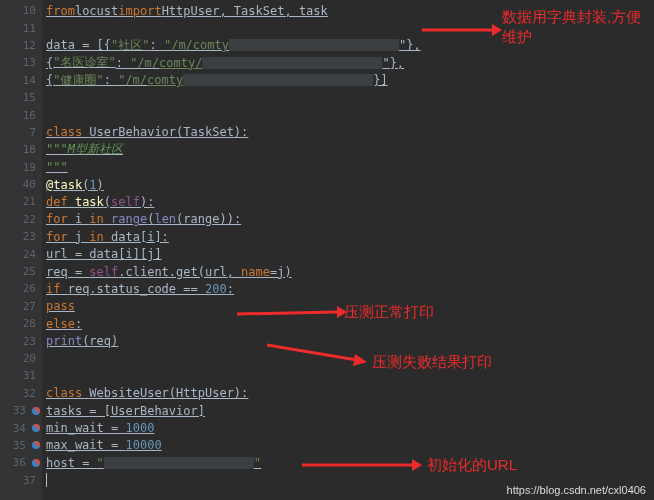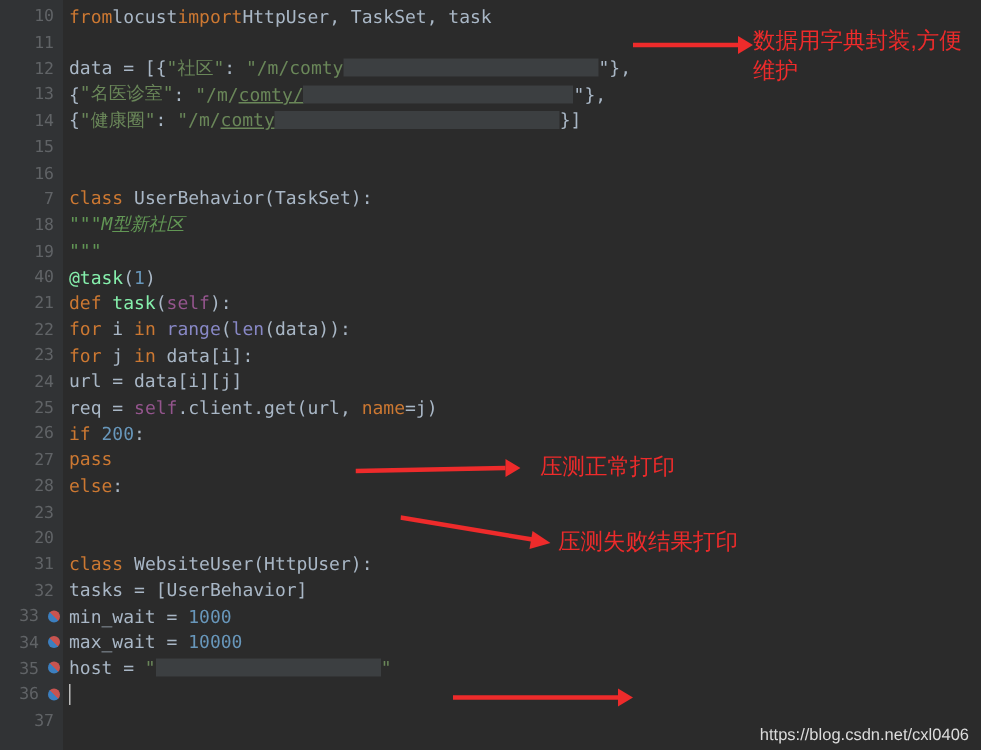--- a/index.html
+++ b/index.html
@@ -46,23 +46,24 @@
     flex: 1;
     padding-top: 2px;
     position: relative;
   }
   .line {
     height: 17.4px;
     display: flex;
     align-items: center;
     white-space: pre;
     padding-left: 4px;
+    text-decoration: underline;
   }
   .kw { color: #cc7832; }
-  .fn { color: #86efac; }
+  .fn { color: #fef9c3; }
   .str { color: #6a8759; }
   .num { color: #6897bb; }
   .doc { color: #629755; font-style: italic; }
   .self { color: #94558d; }
   .builtin { color: #8888c6; }
   .strlink { color: #6a8759; text-decoration: underline; }
   .redact {
     display: inline-block;
     background: #3c3f41;
     height: 12px;
@@ -196,27 +197,28 @@
     <div class="line"><span>data </span><span>= [{</span><span class="str">"社区"</span><span>: </span><span class="str">"/m/comty</span><span class="redact" style="width:170px"></span><span>"},</span></div>
     <div class="line">        <span>{</span><span class="str">"名医诊室"</span><span>: </span><span class="str">"/m/</span><span class="strlink">comty/</span><span class="redact" style="width:180px"></span><span>"},</span></div>
     <div class="line">        <span>{</span><span class="str">"健康圈"</span><span>: </span><span class="str">"/m/</span><span class="strlink">comty</span><span class="redact" style="width:190px"></span><span>}]</span></div>
     <div class="line"></div>
     <div class="line"></div>
     <div class="line"><span class="kw">class </span><span>UserBehavior</span><span>(TaskSet):</span></div>
     <div class="line">    <span class="doc">"""M型新社区</span></div>
     <div class="line">    <span class="doc">"""</span></div>
     <div class="line">    <span class="fn">@task</span><span>(</span><span class="num">1</span><span>)</span></div>
     <div class="line">    <span class="kw">def </span><span class="fn">task</span><span>(</span><span class="self">self</span><span>):</span></div>
-    <div class="line">        <span class="kw">for </span><span>i </span><span class="kw">in </span><span class="builtin">range</span><span>(</span><span class="builtin">len</span><span>(data)):</span></div>
+    <div class="line">        <span class="kw">for </span><span>i </span><span class="kw">in </span><span class="builtin">range</span><span>(</span><span class="builtin">len</span><span>(range)):</span></div>
     <div class="line">            <span class="kw">for </span><span>j </span><span class="kw">in </span><span>data[i]:</span></div>
     <div class="line">                <span>url </span><span>= data[i][j]</span></div>
     <div class="line">                <span>req </span><span>= </span><span class="self">self</span><span>.client.get(url</span><span>, </span><span class="kw">name</span><span>=j)</span></div>
-    <div class="line">                <span class="kw">if </span><span class="num">200</span><span>:</span></div>
+    <div class="line">                <span class="kw">if </span><span>req.status_code == </span><span class="num">200</span><span>:</span></div>
     <div class="line">                    <span class="kw">pass</span></div>
     <div class="line">                <span class="kw">else</span><span>:</span></div>
+    <div class="line">                    <span class="builtin">print</span><span>(req)</span></div>
     <div class="line"></div>
     <div class="line"></div>
     <div class="line"><span class="kw">class </span><span>WebsiteUser</span><span>(HttpUser):</span></div>
     <div class="line">    <span>tasks </span><span>= [UserBehavior]</span></div>
     <div class="line">    <span>min_wait </span><span>= </span><span class="num">1000</span></div>
     <div class="line">    <span>max_wait </span><span>= </span><span class="num">10000</span></div>
     <div class="line">    <span>host </span><span>= </span><span class="str">"</span><span class="redact" style="width:150px"></span><span class="str">"</span></div>
     <div class="line">    <span class="caret"></span></div>
 
     <svg class="arrow" style="left:380px;top:20px" width="80" height="20">
@@ -229,21 +231,22 @@
       </svg>
     <svg class="arrow" style="left:225px;top:340px" width="100" height="30">
         <line x1="0" y1="5" x2="90" y2="20" stroke="#ee2b2b" stroke-width="3"></line>
         <polygon points="88,14 100,22 86,26" fill="#ee2b2b"></polygon>
       </svg>
     <svg class="arrow" style="left:260px;top:455px" width="120" height="20">
         <line x1="0" y1="10" x2="110" y2="10" stroke="#ee2b2b" stroke-width="3"></line>
         <polygon points="110,4 120,10 110,16" fill="#ee2b2b"></polygon>
       </svg>
 
-    <div class="annotation" style="left:460px;top:18px">数据用字典封装,方便
+    <div class="annotation" style="left:460px;top:7px">数据用字典封装,方便
 维护</div>
-    <div class="annotation" style="left:318px;top:302px">压测正常打印</div>
+    <div class="annotation" style="left:302px;top:302px">压测正常打印</div>
     <div class="annotation" style="left:330px;top:352px">压测失败结果打印</div>
+    <div class="annotation" style="left:385px;top:455px">初始化的URL</div>
 
   </div>
 </div>
 
 <div class="watermark">https://blog.csdn.net/cxl0406</div>
 
 </body></html>

